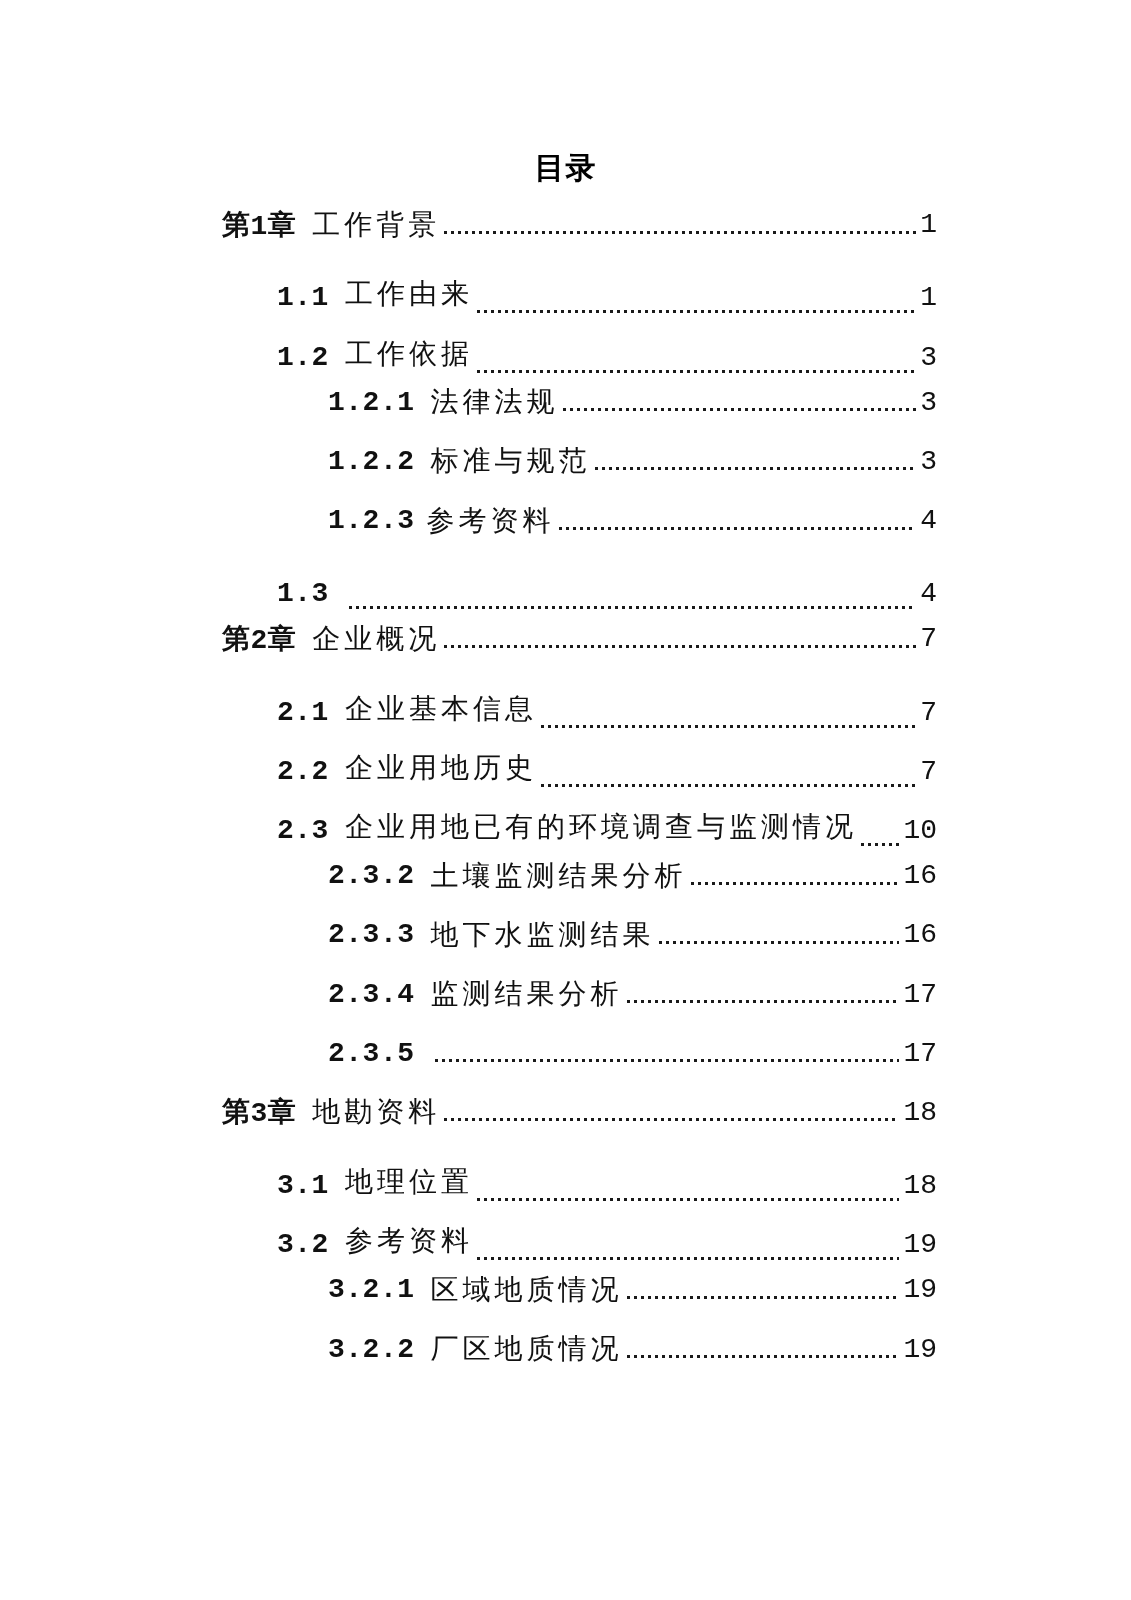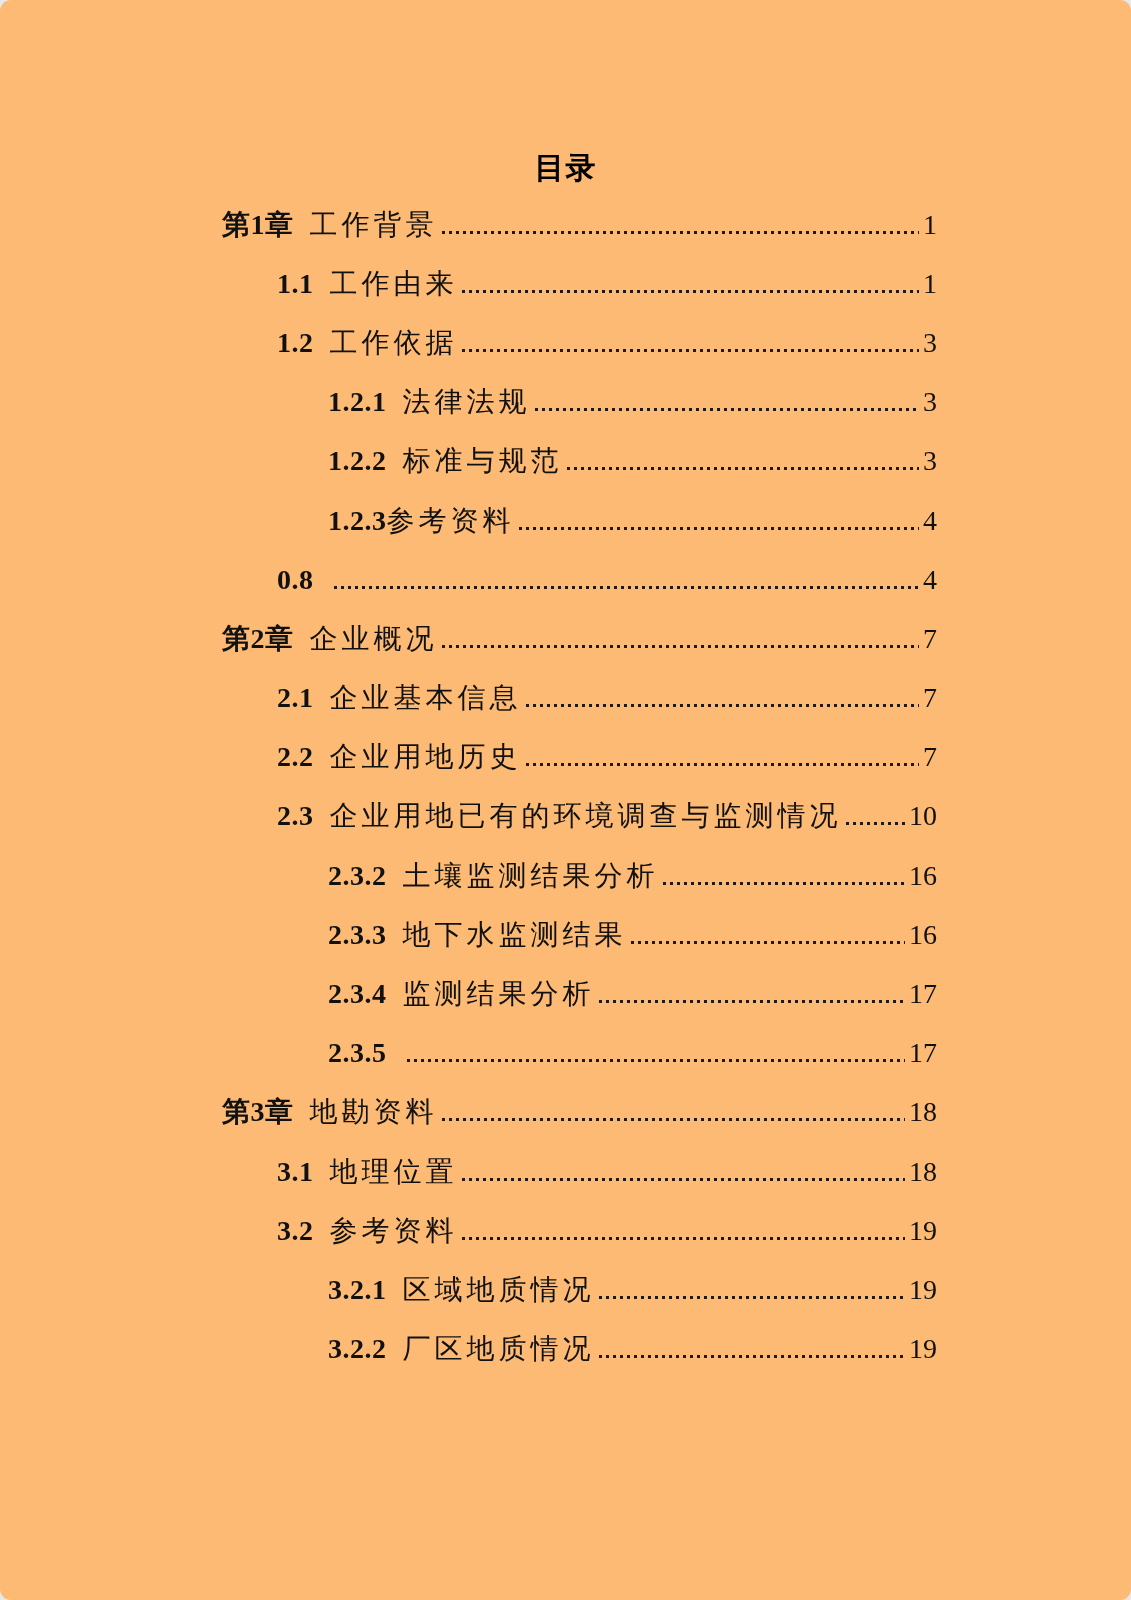--- a/index.html
+++ b/index.html
@@ -4,25 +4,24 @@
 <style>
   html, body {
     margin: 0;
     padding: 0;
     background: #e8e8e8;
   }
   .doc-page {
     position: relative;
     width: 1131px;
     height: 1600px;
-    background: #fdba74;
-    font-family: Liberation Serif, serif;
+    background: #ffffff;
+    font-family: Liberation Mono, monospace;
     color: #111111;
     overflow: hidden;
-    border-radius: 11px;
   }
   .toc-title {
     position: absolute;
     top: 148px;
     left: 0;
     width: 100%;
     margin: 0;
     text-align: center;
     font-size: 30px;
     font-weight: 700;
@@ -35,29 +34,29 @@
     left: 222px;
     width: 715px;
   }
   .toc-row {
     display: flex;
     align-items: center;
     height: 59.2px;
     font-size: 28px;
     white-space: nowrap;
   }
-  .toc-row.level-2 { padding-left: 55px; }
+  .toc-row.level-2 { padding-left: 55px; align-items: flex-end; }
   .toc-row.level-3 { padding-left: 106px; }
   .num {
     font-weight: 700;
     letter-spacing: 0.5px;
     margin-right: 16px;
     flex: 0 0 auto;
   }
-  .toc-row.nogap .num { margin-right: 0; }
+  .toc-row.nogap .num { margin-right: 12px; }
   .label {
     letter-spacing: 4px;
     flex: 0 0 auto;
   }
   .leader {
     flex: 1 1 auto;
     height: 18px;
     margin: 0 4px 0 4px;
     background: repeating-linear-gradient(to right, #1a1a1a 0 3px, transparent 3px 7px) left bottom / 100% 3px no-repeat;
   }
@@ -103,21 +102,21 @@
         <span class="leader"></span>
         <span class="pagenum">3</span>
       </div>
       <div class="toc-row level-3 nogap">
         <span class="num">1.2.3</span>
         <span class="label">参考资料</span>
         <span class="leader"></span>
         <span class="pagenum">4</span>
       </div>
       <div class="toc-row level-2">
-        <span class="num">0.8</span>
+        <span class="num">1.3</span>
         <span class="leader"></span>
         <span class="pagenum">4</span>
       </div>
       <div class="toc-row level-1">
         <span class="num">第2章</span>
         <span class="label">企业概况</span>
         <span class="leader"></span>
         <span class="pagenum">7</span>
       </div>
       <div class="toc-row level-2">

